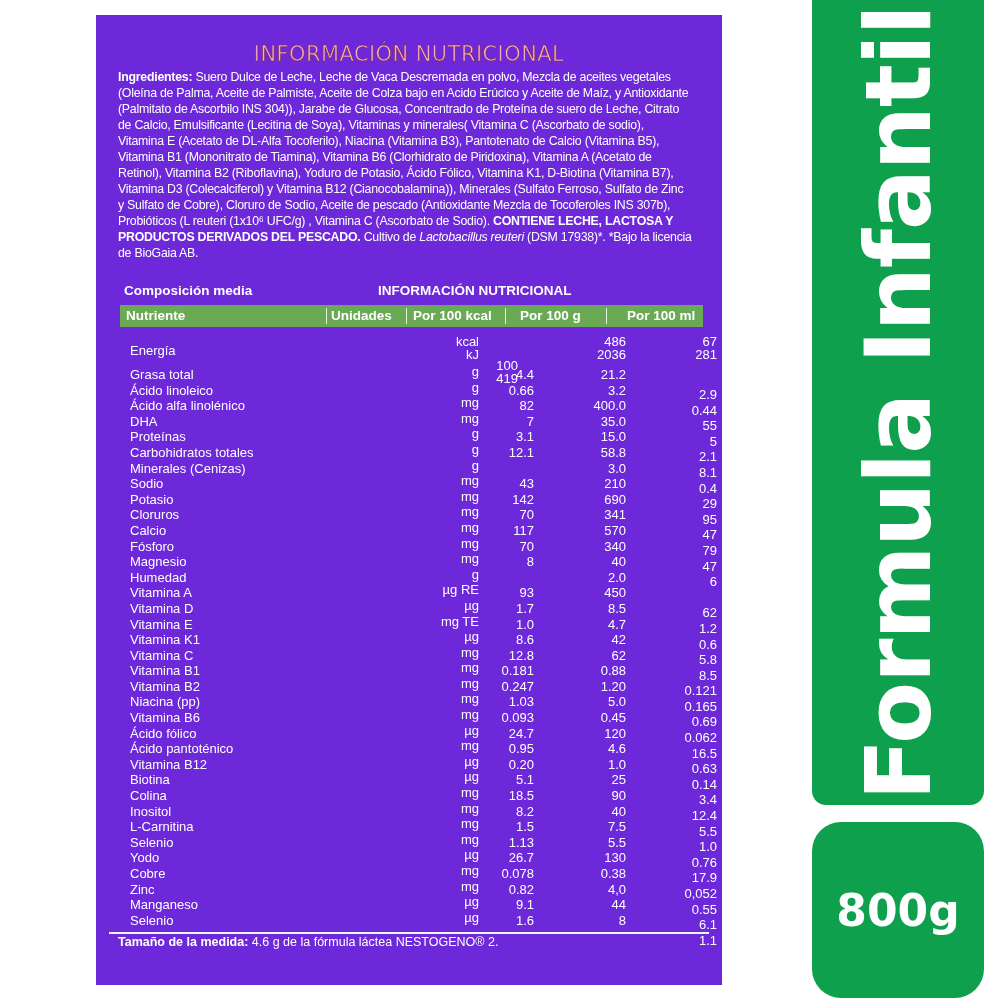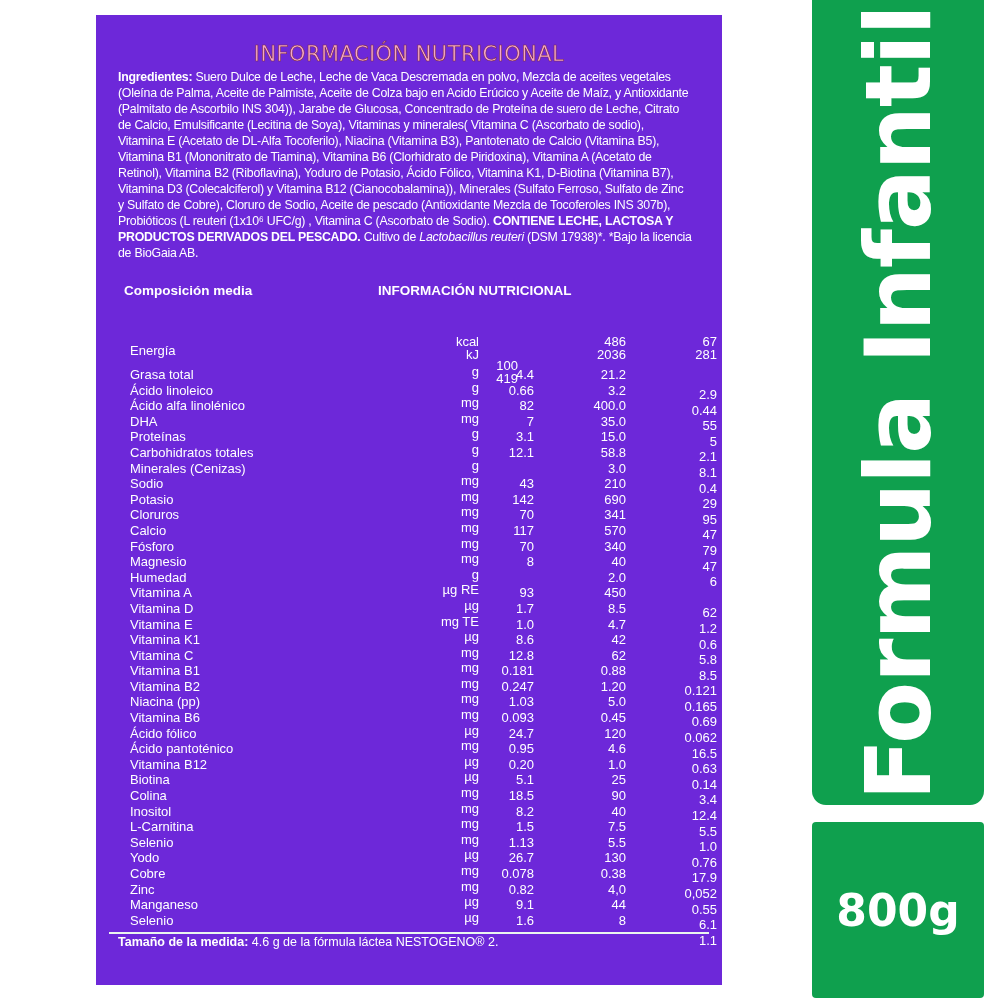--- a/index.html
+++ b/index.html
@@ -58,21 +58,21 @@
       background: #0fa04e; border-radius: 0 0 14px 14px; overflow: hidden;
     }
     .vertical-text {
       position: absolute; left: 50%; top: 50%;
       transform: translate(-50%, -50%) rotate(-90deg);
       white-space: nowrap; color: #ffffff; font-family: "DejaVu Sans", sans-serif;
       font-weight: bold; font-size: 90px; letter-spacing: -1px;
     }
     .panel-weight {
       position: absolute; left: 812px; top: 822px; width: 172px; height: 176px;
-      background: #0fa04e; border-radius: 4px;
+      background: #0fa04e; border-radius: 29px;
     }
     .weight-text {
       position: absolute; left: 0; width: 100%; top: 50%; transform: translateY(-50%);
       text-align: center; color: #ffffff; font-family: "DejaVu Sans", sans-serif;
       font-weight: bold; font-size: 44px;
     }
   </style>
 </head>
 <body>
 
@@ -81,20 +81,31 @@
 
   <div class="ingredients">
     <b>Ingredientes:</b><span> Suero Dulce de Leche, Leche de Vaca Descremada en polvo, Mezcla de aceites vegetales (Oleína de Palma, Aceite de Palmiste, Aceite de Colza bajo en Acido Erúcico y Aceite de Maíz, y Antioxidante (Palmitato de Ascorbilo INS 304)), Jarabe de Glucosa, Concentrado de Proteína de suero de Leche, Citrato de Calcio, Emulsificante (Lecitina de Soya), Vitaminas y minerales( Vitamina C (Ascorbato de sodio), Vitamina E (Acetato de DL-Alfa Tocoferilo), Niacina (Vitamina B3), Pantotenato de Calcio (Vitamina B5), Vitamina B1 (Mononitrato de Tiamina),  Vitamina B6 (Clorhidrato de Piridoxina), Vitamina A (Acetato de Retinol), Vitamina B2 (Riboflavina), Yoduro de Potasio, Ácido Fólico, Vitamina K1, D-Biotina (Vitamina B7), Vitamina D3 (Colecalciferol) y Vitamina B12 (Cianocobalamina)), Minerales (Sulfato Ferroso, Sulfato de Zinc y Sulfato de Cobre), Cloruro de Sodio, Aceite de pescado (Antioxidante Mezcla de Tocoferoles INS 307b),  Probióticos (L reuteri (1x10⁶ UFC/g) , Vitamina C (Ascorbato de Sodio). </span><b>CONTIENE LECHE, LACTOSA Y PRODUCTOS DERIVADOS DEL PESCADO.</b><span> Cultivo de </span><i>Lactobacillus reuteri</i><span> (DSM 17938)*. *Bajo la licencia de BioGaia AB.</span>
   </div>
 
   <div class="table-caption">
     <span class="left">Composición media</span>
     <span class="center">INFORMACIÓN NUTRICIONAL</span>
   </div>
 
+  <div class="thead">
+    <span class="c" style="left:6px">Nutriente</span>
+    <span class="sep" style="left:206px"></span>
+    <span class="c" style="left:211px">Unidades</span>
+    <span class="sep" style="left:286px"></span>
+    <span class="c" style="left:293px">Por 100 kcal</span>
+    <span class="sep" style="left:385px"></span>
+    <span class="c" style="left:400px">Por 100 g</span>
+    <span class="sep" style="left:486px"></span>
+    <span class="c" style="left:507px">Por 100 ml</span>
+  </div>
 
   <div class="rows">
     <div class="energy">
       <span class="n">Energía</span>
       <span class="u"><span>kcal</span><br><span>kJ</span></span>
       <span class="v1"><span>100</span><br><span>419</span></span>
       <span class="v2"><span>486</span><br><span>2036</span></span>
       <span class="v3"><span>67</span><br><span>281</span></span>
     </div>
     <div id="row-container">

